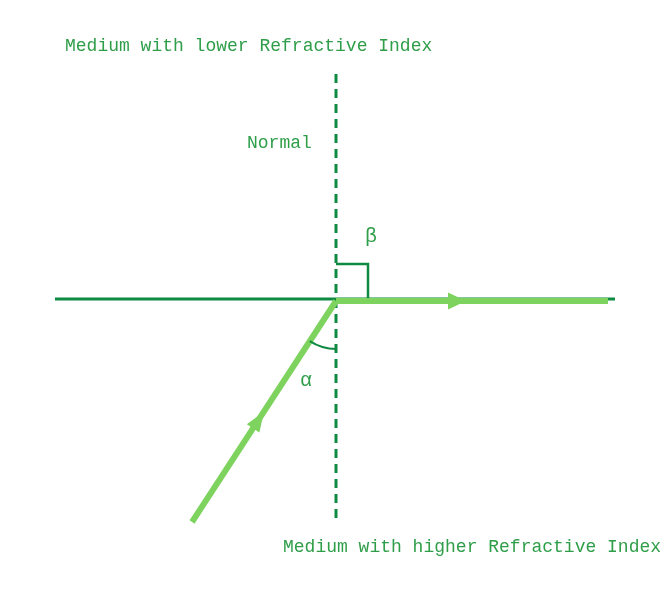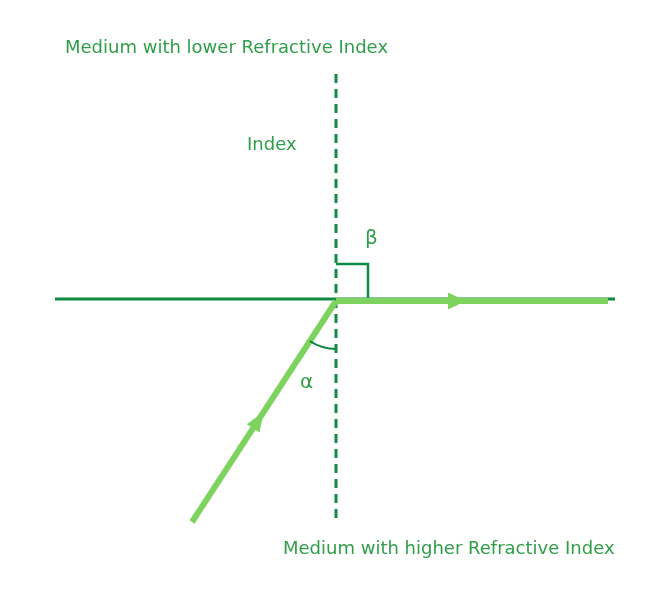--- a/index.html
+++ b/index.html
@@ -18,20 +18,21 @@
     position: absolute;
     left: 0;
     top: 0;
   }
   .label {
     position: absolute;
     color: var(--label-text, #2f9e49);
     font-size: 18px;
     white-space: nowrap;
     line-height: 1.2;
+    font-family: Liberation Mono, monospace;
   }
   .label-upper-medium   { left: 65px;  top: 36px;  }
   .label-normal         { left: 247px; top: 133px; }
   .label-surface        { left: 80px;  top: 263px; }
   .label-lower-medium   { left: 283px; top: 537px; }
   .label-beta           { left: 365px; top: 225px; font-size: 20px; }
   .label-alpha          { left: 300px; top: 369px; font-size: 20px; }
 </style>
 </head>
 <body>
@@ -52,21 +53,21 @@
 
     <polygon points="264,411.5 259.4,432.4 246.8,424.2" fill="#7ed35f"></polygon>
 
     <polyline points="336,264 368,264 368,298" fill="none" stroke-width="2.5" stroke="#0f8a43"></polyline>
 
     <path d="M 336 349 A 48 48 0 0 1 309.8 341.2" fill="none" stroke-width="2" stroke="#0f8a43"></path>
   </svg>
 
   <div class="label label-upper-medium">Medium with lower Refractive Index</div>
 
-  <div class="label label-normal">Index</div>
+  <div class="label label-normal">Normal</div>
 
 
   <div class="label label-beta">β</div>
 
   <div class="label label-alpha">α</div>
 
   <div class="label label-lower-medium">Medium with higher Refractive Index</div>
 
 </div>
 

